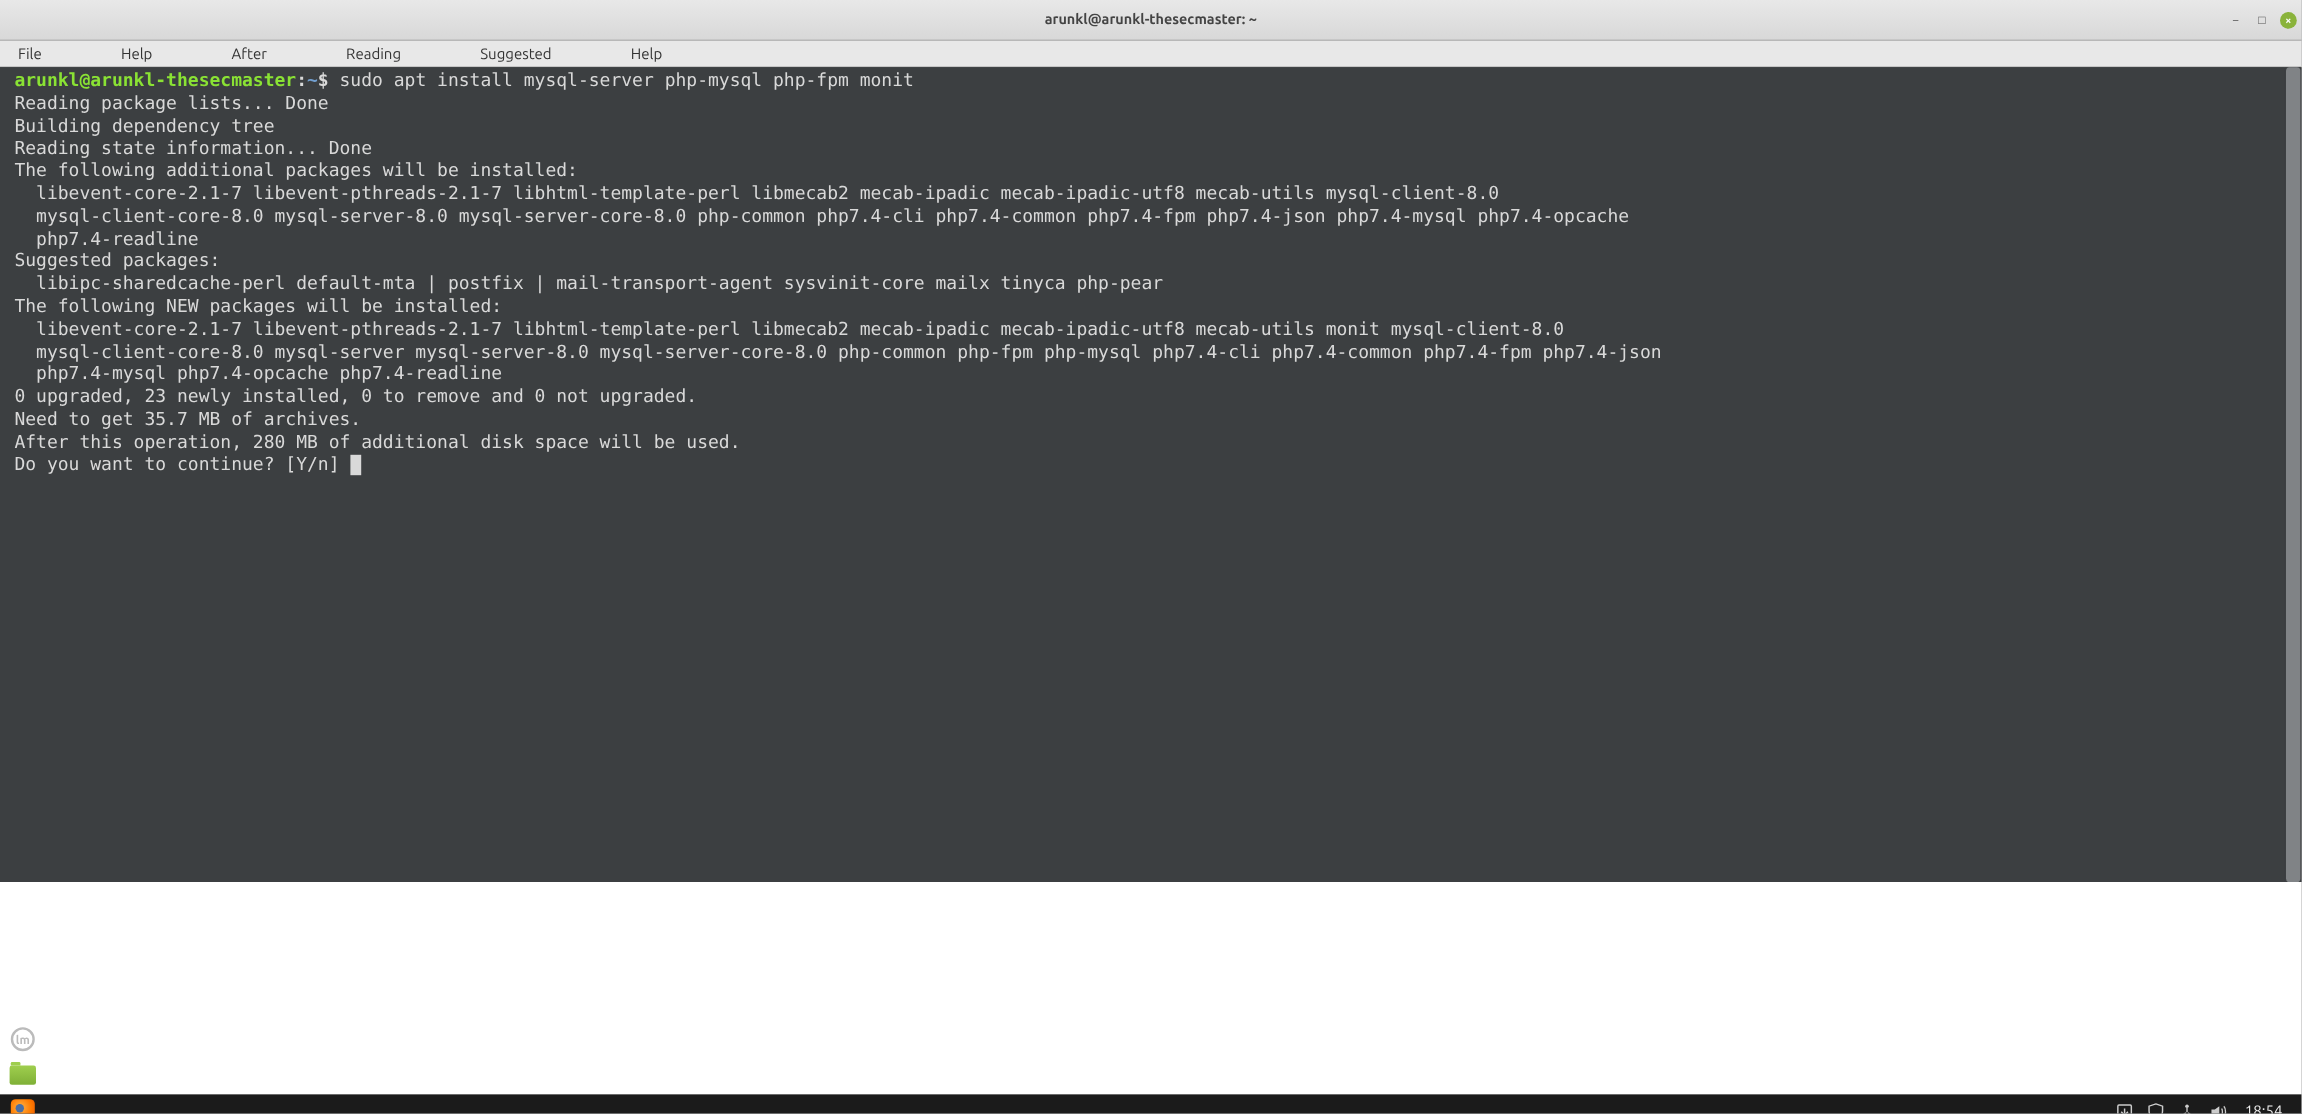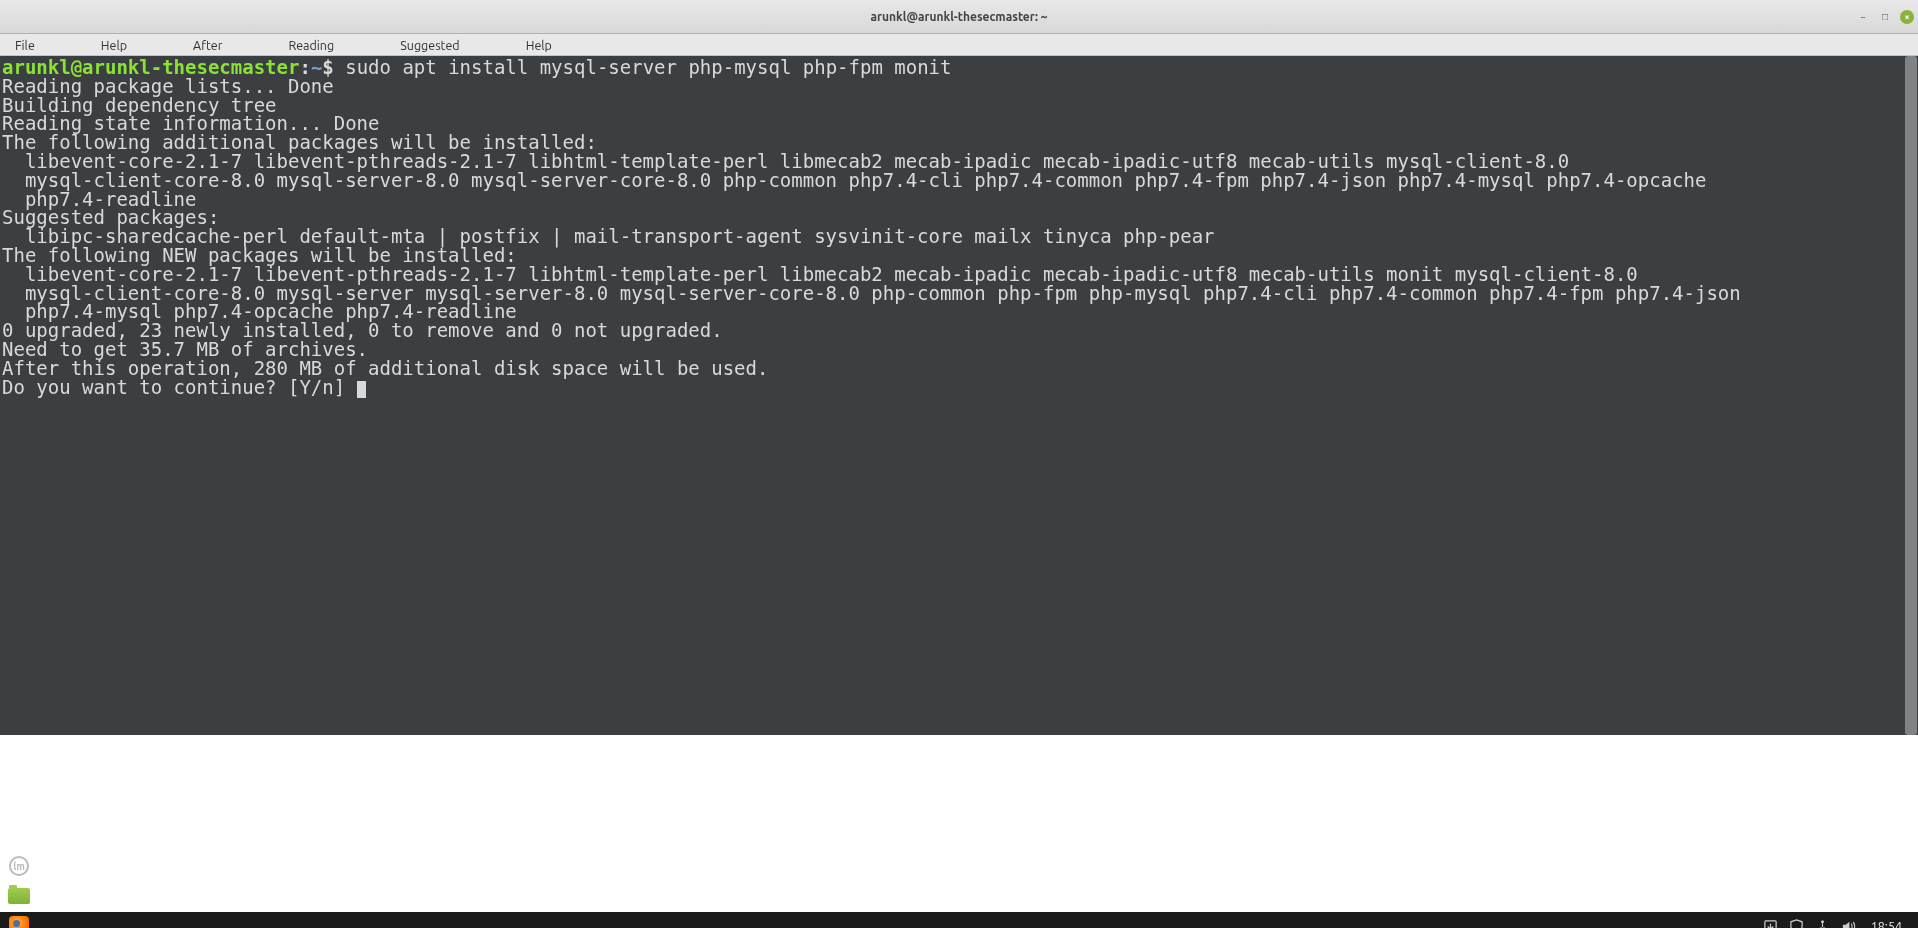--- a/index.html
+++ b/index.html
@@ -65,23 +65,23 @@
     height: 679px;
     background: #3c3f41;
     position: relative;
     display: flex;
   }
   .terminal {
     flex: 1;
     background: #3c3f41;
     color: #d9d9d9;
     font-family: "DejaVu Sans Mono", "Liberation Mono", monospace;
-    font-size: 19px;
+    font-size: 15px;
     line-height: 18.8px;
-    padding: 2px 2px;
+    padding: 2px 12px;
     white-space: pre;
     overflow: hidden;
   }
   .terminal .prompt-user { color: #8ae234; font-weight: bold; }
   .terminal .prompt-colon { color: #d9d9d9; font-weight: bold; }
   .terminal .prompt-path { color: #729fcf; font-weight: bold; }
   .terminal .prompt-dollar { color: #d9d9d9; font-weight: bold; }
   .terminal .cursor {
     display: inline-block;
     width: 9px; height: 17px;

